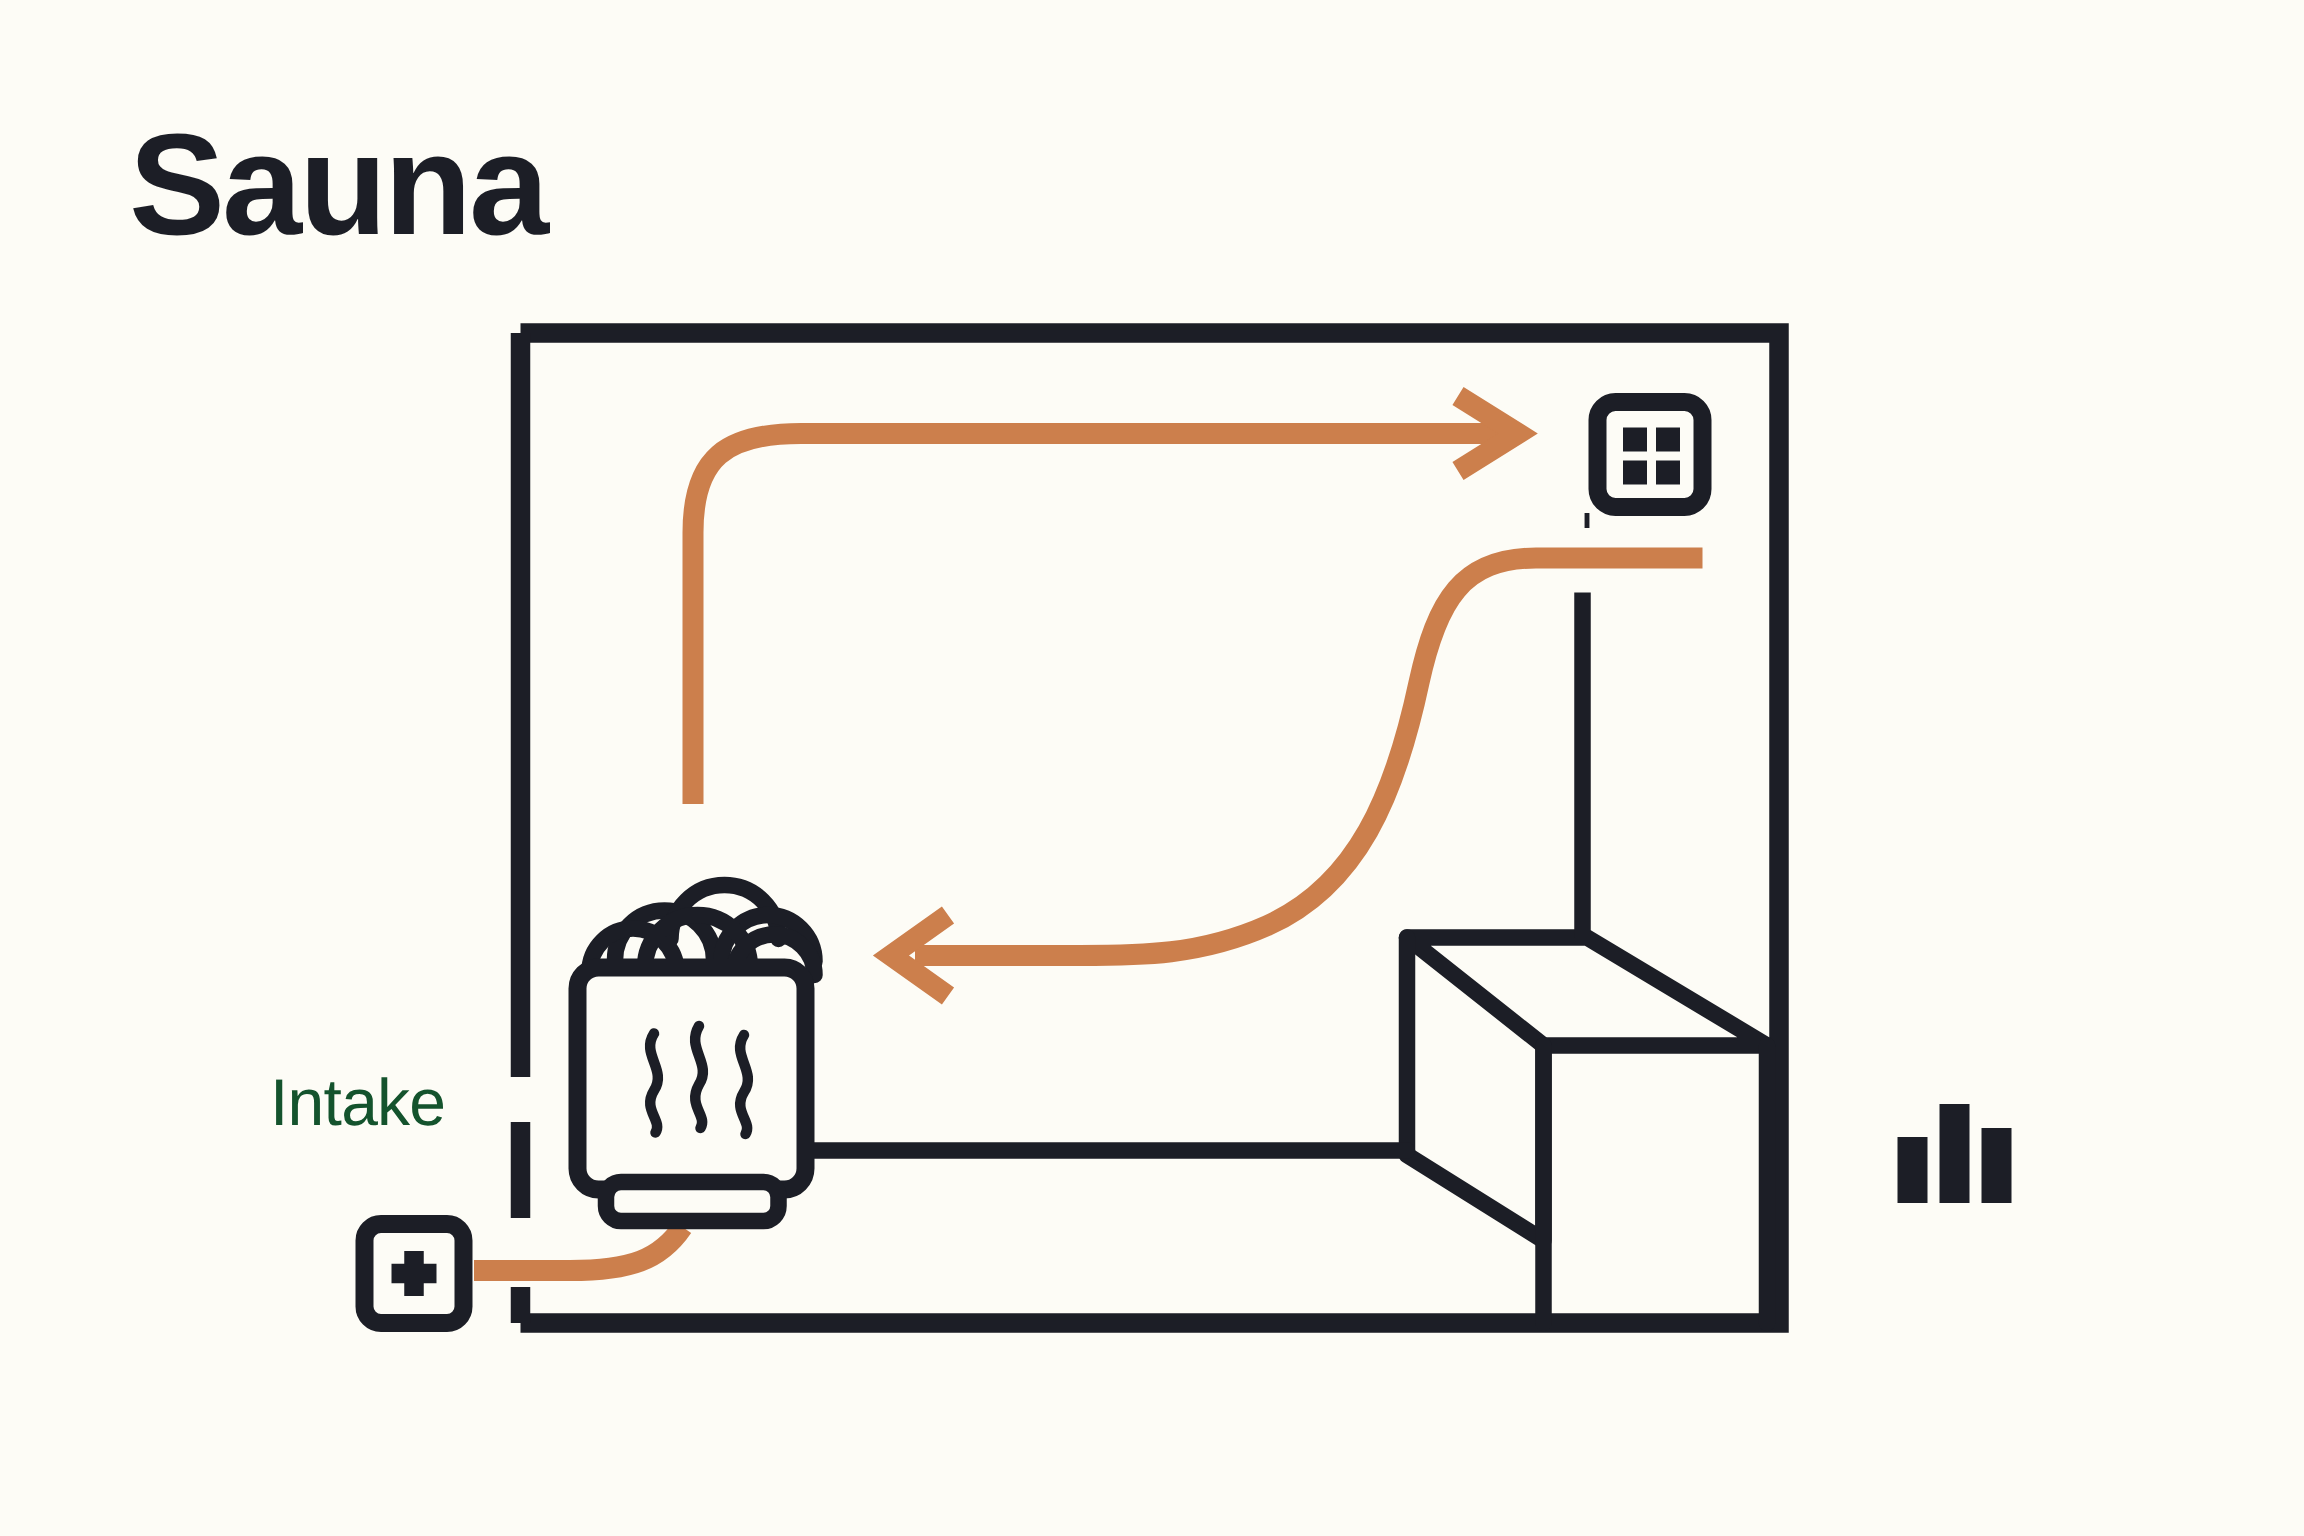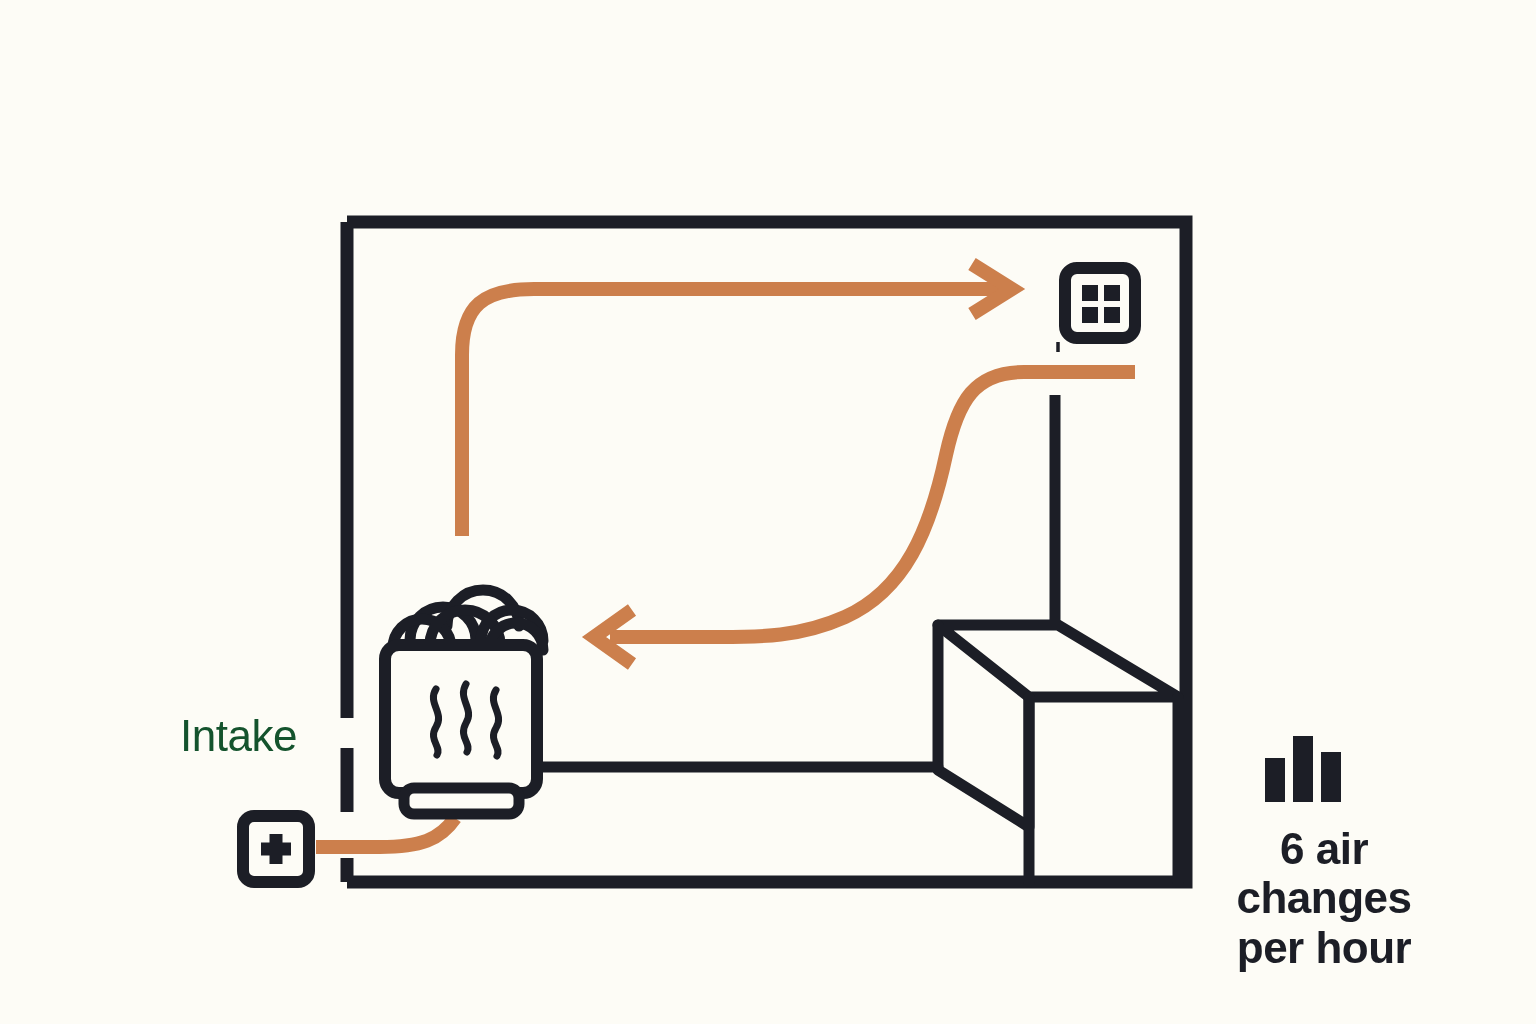--- a/index.html
+++ b/index.html
@@ -155,22 +155,18 @@
     </g>
 
     <g fill="#1C1E26">
       <rect x="1265" y="758" width="20" height="44"></rect>
       <rect x="1293" y="736" width="20" height="66"></rect>
       <rect x="1321" y="752" width="20" height="50"></rect>
     </g>
 
   </svg>
 
+  <div class="txt-title">Sauna</div>
 
   <div class="txt-intake">Intake</div>
 
-  <div class="metric-block">
-    <div class="metric-text">6 air
-changes
-per hour</div>
-  </div>
 
 </div>
 
 </body></html>

